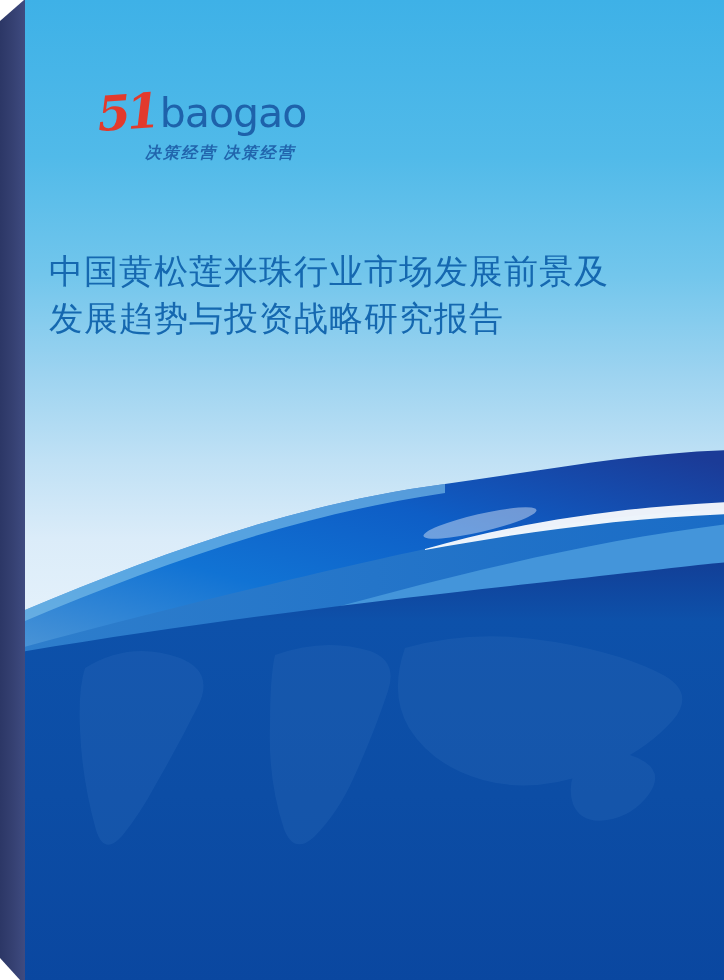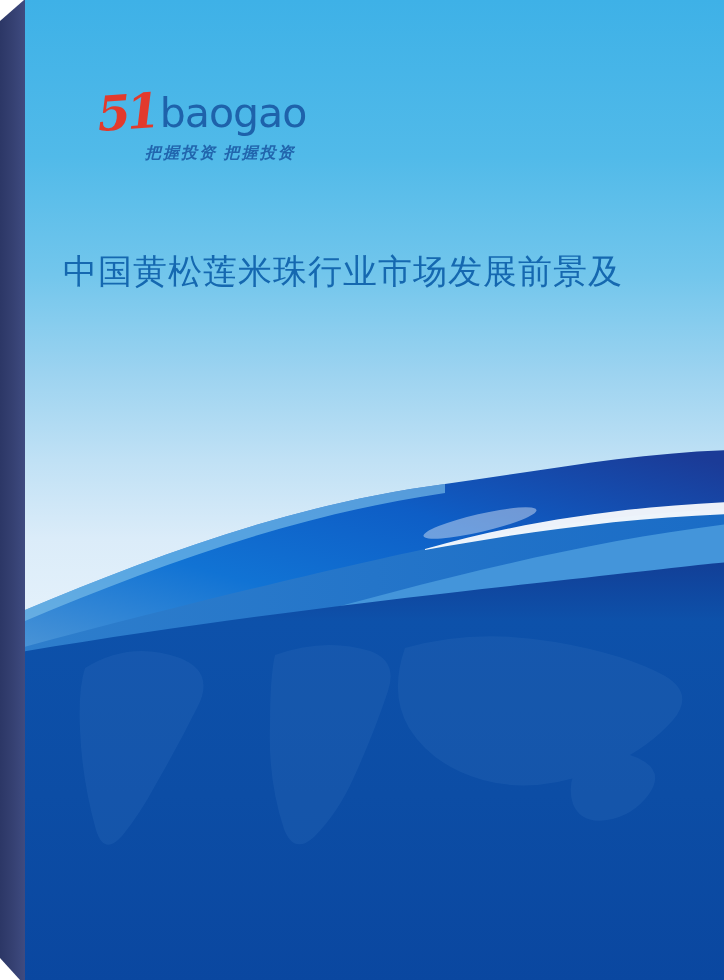--- a/index.html
+++ b/index.html
@@ -43,21 +43,21 @@
     font-family:"DejaVu Sans", sans-serif;font-weight:400;font-size:41px;
     color:#1e62ab;letter-spacing:-1px;display:inline-block;
   }
   .tagline{
     position:absolute;left:120px;top:143px;z-index:3;
     font-size:16px;font-weight:700;font-style:italic;color:#2165ad;
     letter-spacing:2px;white-space:nowrap;
   }
   
   .title{
-    position:absolute;left:38px;top:248px;z-index:3;
+    position:absolute;left:24px;top:248px;z-index:3;
     color:#1568b0;font-size:34px;font-weight:500;line-height:47px;
     letter-spacing:1px;white-space:nowrap;
   }
 </style>
 </head>
 <body>
 
 <div class="page">
 
   <div class="spine"></div>
@@ -108,20 +108,21 @@
         <path d="M 60,668 q 45,-28 95,-10 q 35,14 18,48 q -20,40 -42,78 q -16,30 -34,52 q -18,20 -26,-6 q -14,-50 -16,-100 q -2,-40 5,-62 Z"></path>
         <path d="M 250,655 q 50,-18 95,-4 q 28,10 18,40 q -14,42 -34,86 q -16,36 -40,60 q -20,18 -30,-8 q -16,-48 -14,-104 q 0,-48 5,-70 Z"></path>
         <path d="M 380,648 q 70,-20 150,-6 q 70,12 110,34 q 30,18 8,44 q -30,34 -80,52 q -60,22 -110,8 q -50,-14 -74,-52 q -20,-34 -4,-80 Z"></path>
         <path d="M 560,758 q 35,-12 60,4 q 18,12 4,32 q -16,22 -42,26 q -26,4 -34,-16 q -8,-26 12,-46 Z"></path>
       </g>
     </svg>
 
     <div class="logo">
       <span class="prefix">51</span><span class="name">baogao</span>
     </div>
-    <div class="tagline">把握投资 把握投资</div>
+    <div class="tagline">决策经营 决策经营</div>
 
     <div class="title">
       <div>中国黄松莲米珠行业市场发展前景及</div>
+      <div>发展趋势与投资战略研究报告</div>
     </div>
 
   </div>
 </div>
 
 </body></html>

